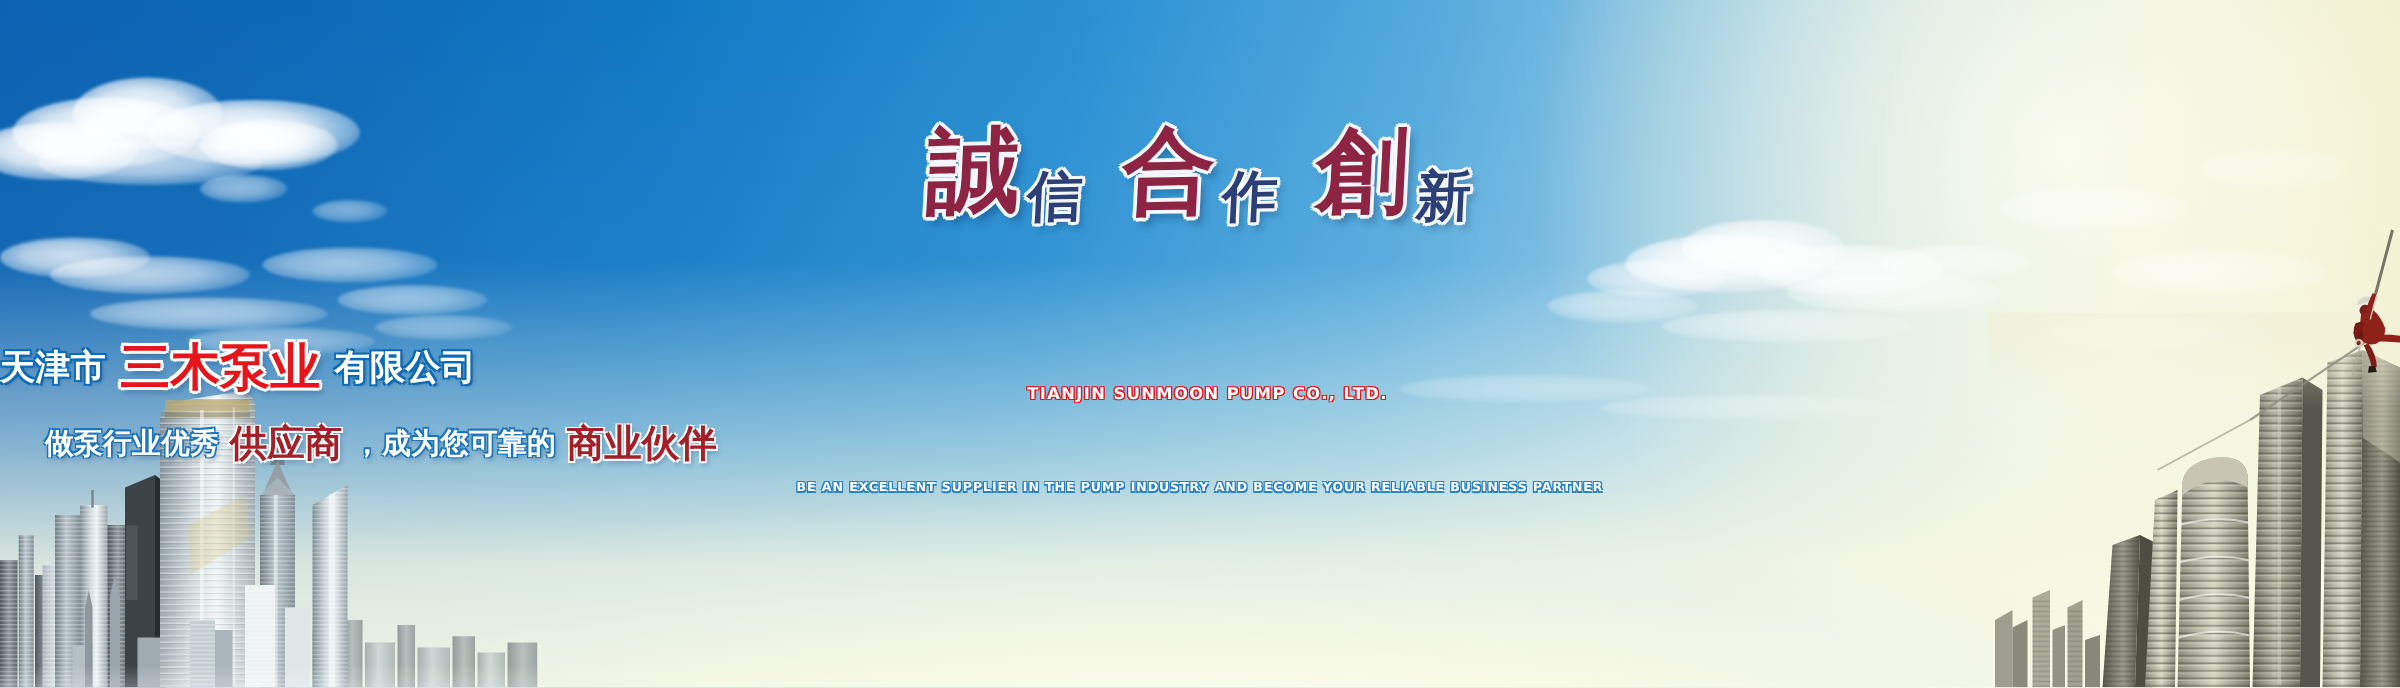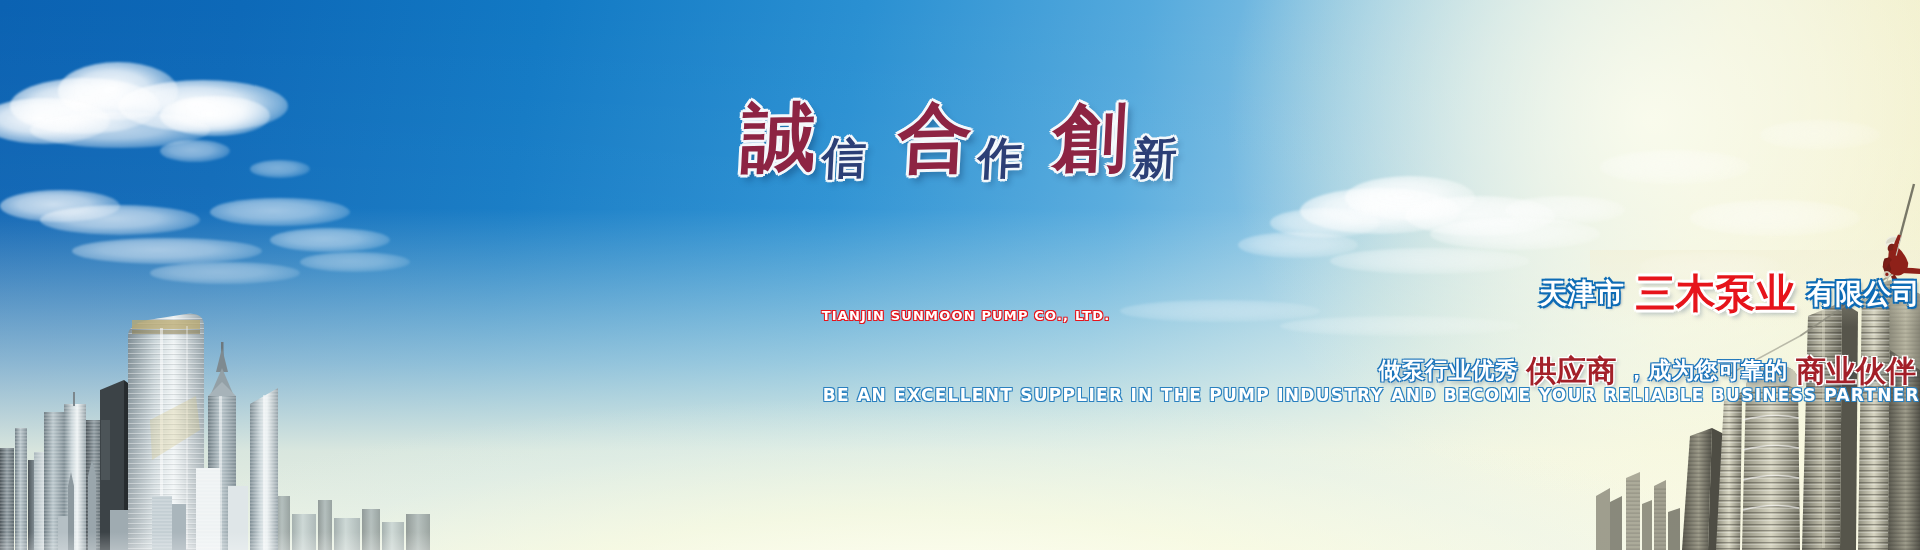--- a/index.html
+++ b/index.html
@@ -96,23 +96,22 @@
       -2px -2px 0 #f4f8fb, 2px -2px 0 #f4f8fb,
       -2px  2px 0 #f4f8fb, 2px  2px 0 #f4f8fb,
       -2.5px 0 0 #f4f8fb, 2.5px 0 0 #f4f8fb,
        0 -2.5px 0 #f4f8fb, 0 2.5px 0 #f4f8fb,
        4px 5px 6px rgba(0,30,70,.33);}
   .calli.gap{margin-left:26px;}
 
   
   #company{
     position:absolute;left:0;right:0;top:262px;
-    text-align:right;pointer-events:none;
+    text-align:left;pointer-events:none;
     white-space:nowrap;
-    padding-left:32px;
   }
   .cn-outer{
     font-family:"DejaVu Sans","Liberation Sans",sans-serif;
     font-weight:700;font-size:28px;color:#ffffff;
     letter-spacing:.01em;vertical-align:baseline;
     text-shadow:
       -1.6px -1.6px 0 #0d6bb5, 1.6px -1.6px 0 #0d6bb5,
       -1.6px  1.6px 0 #0d6bb5, 1.6px  1.6px 0 #0d6bb5,
        2px 2px 3px rgba(0,40,90,.4);
   }
@@ -134,22 +133,22 @@
     font-family:"DejaVu Sans","Liberation Sans",sans-serif;
     font-weight:700;font-size:13px;color:#ffffff;
     letter-spacing:.09em;
     text-shadow:
       -1px -1px 0 #e6141b, 1px -1px 0 #e6141b,
       -1px  1px 0 #e6141b, 1px  1px 0 #e6141b;
   }
 
   
   #slogan{
-    position:absolute;left:0;right:0;top:348px;
-    text-align:right;pointer-events:none;white-space:nowrap;margin-left:36px;
+    position:absolute;left:0;right:0;top:332px;
+    text-align:left;pointer-events:none;white-space:nowrap;margin-left:36px;
   }
   .sl-plain{
     font-family:"DejaVu Sans","Liberation Sans",sans-serif;
     font-weight:700;font-size:23px;color:#ffffff;
     letter-spacing:.01em;
     text-shadow:
       -1.2px -1.2px 0 #1c74bb, 1.2px -1.2px 0 #1c74bb,
       -1.2px  1.2px 0 #1c74bb, 1.2px  1.2px 0 #1c74bb,
        2px 3px 4px rgba(0,40,90,.35);
   }
@@ -157,23 +156,23 @@
     font-family:"DejaVu Sans","Liberation Sans",sans-serif;
     font-weight:700;font-size:30px;color:#a32029;
     margin:0 4px;position:relative;top:3px;
     text-shadow:
       -1.4px -1.4px 0 #ffffff, 1.4px -1.4px 0 #ffffff,
       -1.4px  1.4px 0 #ffffff, 1.4px  1.4px 0 #ffffff,
        2px 3px 4px rgba(0,40,90,.3);
   }
   #slogan-en{
     position:absolute;left:0;right:0;top:385px;
-    text-align:right;pointer-events:none;
-    font-family:"DejaVu Sans","Liberation Sans",sans-serif;
-    font-weight:700;font-size:17px;color:#ffffff;
+    text-align:center;pointer-events:none;
+    font-family:"DejaVu Sans","Liberation Sans",sans-serif;
+    font-weight:700;font-size:10px;color:#ffffff;
     letter-spacing:.075em;
     text-shadow:
       -1px -1px 0 #2a80bf, 1px -1px 0 #2a80bf,
       -1px  1px 0 #2a80bf, 1px  1px 0 #2a80bf;
   }
 
   
   #climber{position:absolute;pointer-events:none;}
 </style>
 </head>

